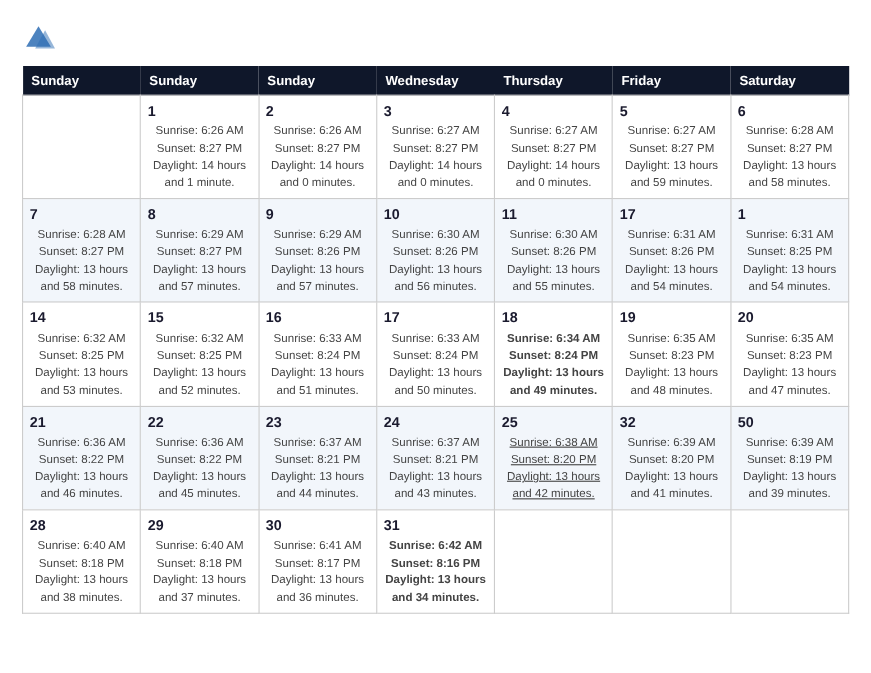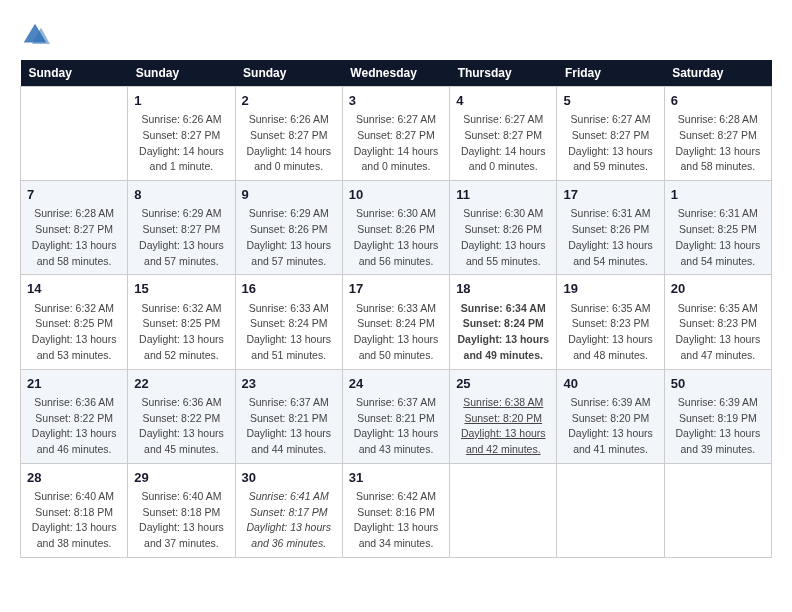--- a/index.html
+++ b/index.html
@@ -307,21 +307,21 @@
 and 43 minutes.</div>
         </td>
         <td>
           <span class="day-number">25</span>
           <div class="day-info" style="white-space: pre-line; text-decoration: underline;">Sunrise: 6:38 AM
 Sunset: 8:20 PM
 Daylight: 13 hours
 and 42 minutes.</div>
         </td>
         <td>
-          <span class="day-number">40</span>
+          <span class="day-number">32</span>
           <div class="day-info" style="white-space: pre-line;">Sunrise: 6:39 AM
 Sunset: 8:20 PM
 Daylight: 13 hours
 and 41 minutes.</div>
         </td>
         <td>
           <span class="day-number">50</span>
           <div class="day-info" style="white-space: pre-line;">Sunrise: 6:39 AM
 Sunset: 8:19 PM
 Daylight: 13 hours
@@ -338,28 +338,28 @@
         </td>
         <td>
           <span class="day-number">29</span>
           <div class="day-info" style="white-space: pre-line;">Sunrise: 6:40 AM
 Sunset: 8:18 PM
 Daylight: 13 hours
 and 37 minutes.</div>
         </td>
         <td>
           <span class="day-number">30</span>
-          <div class="day-info" style="white-space: pre-line; font-style: italic;">Sunrise: 6:41 AM
+          <div class="day-info" style="white-space: pre-line;">Sunrise: 6:41 AM
 Sunset: 8:17 PM
 Daylight: 13 hours
 and 36 minutes.</div>
         </td>
         <td>
           <span class="day-number">31</span>
-          <div class="day-info" style="white-space: pre-line;">Sunrise: 6:42 AM
+          <div class="day-info" style="white-space: pre-line; font-weight: bold;">Sunrise: 6:42 AM
 Sunset: 8:16 PM
 Daylight: 13 hours
 and 34 minutes.</div>
         </td>
         <td class="empty-cell"></td>
         <td class="empty-cell"></td>
         <td class="empty-cell"></td>
       </tr>
     </tbody>
 </table>

